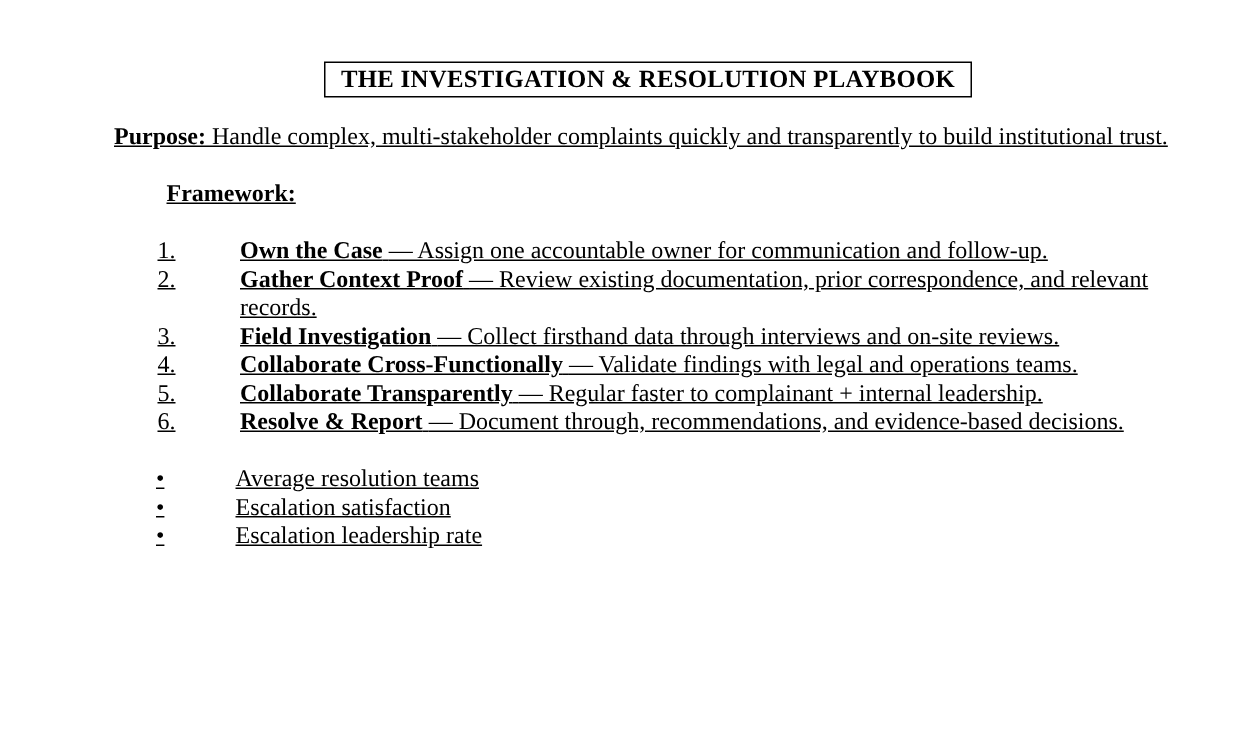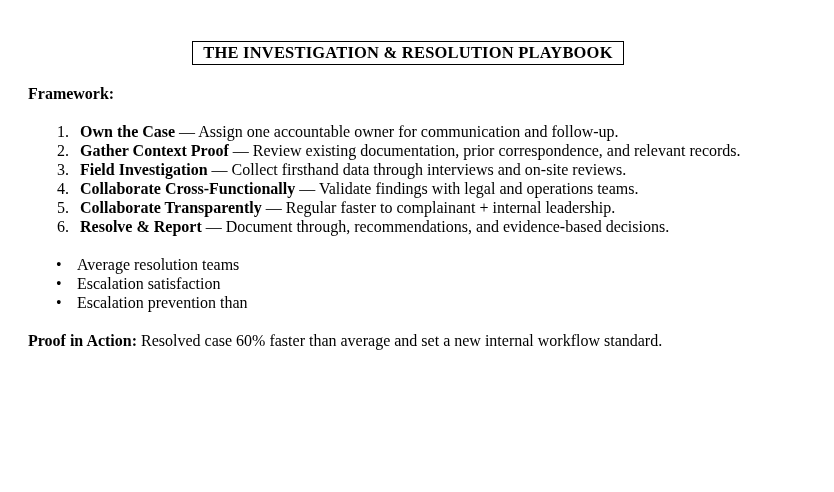--- a/index.html
+++ b/index.html
@@ -9,22 +9,23 @@
   }
   body {
     width: 834px;
     height: 492px;
     overflow: hidden;
     font-family: "Liberation Serif", serif;
     font-size: 16px;
     color: #000000;
   }
   .page {
-    padding: 41px 46px 0 28px;
+    padding: 41px 46px 0 76px;
     box-sizing: border-box;
+    text-decoration: underline;
   }
   .title-row {
     text-align: center;
     margin-bottom: 17px;
   }
   .doc-title {
     display: inline-block;
     border: 1px solid #000000;
     padding: 1px 10px 2px 10px;
     font-weight: bold;
@@ -32,20 +33,21 @@
     line-height: 19px;
     letter-spacing: 0.2px;
     white-space: nowrap;
   }
   p {
     margin: 0;
     line-height: 19px;
   }
   .sect {
     margin-top: 19px;
+    margin-left: 35px;
   }
   b, .bold {
     font-weight: bold;
   }
   ul.plain, ol.plain {
     list-style: none;
     margin: 19px 0 0 0;
     padding: 0;
   }
   li {
@@ -60,31 +62,33 @@
     width: 23px;
   }
   li .bullet-marker {
     flex: 0 0 auto;
     display: inline-block;
     margin-left: 28px;
     width: 21px;
   }
   li .li-text {
     flex: 1 1 auto;
+    margin-left: 32px;
   }
 </style>
 </head>
 <body>
 
 <div class="page">
 
   <div class="title-row">
     <span class="doc-title">THE INVESTIGATION &amp; RESOLUTION PLAYBOOK</span>
   </div>
 
+  <p><b>Purpose:</b> <span>Handle complex, multi-stakeholder complaints quickly and transparently to build institutional trust.</span></p>
 
   <p class="sect bold">Framework:</p>
 
   <ol class="plain">
     <li>
         <span class="num-marker">1.</span>
         <span class="li-text"><b>Own the Case</b> <span>— Assign one accountable owner for communication and follow-up.</span></span>
       </li>
     <li>
         <span class="num-marker">2.</span>
@@ -113,19 +117,18 @@
     <li>
         <span class="bullet-marker">•</span>
         <span class="li-text">Average resolution teams</span>
       </li>
     <li>
         <span class="bullet-marker">•</span>
         <span class="li-text">Escalation satisfaction</span>
       </li>
     <li>
         <span class="bullet-marker">•</span>
-        <span class="li-text">Escalation prevention than</span>
+        <span class="li-text">Escalation leadership rate</span>
       </li>
   </ul>
 
-  <p class="sect"><b>Proof in Action:</b> <span>Resolved case 60% faster than average and set a new internal workflow standard.</span></p>
 
 </div>
 
 </body></html>

